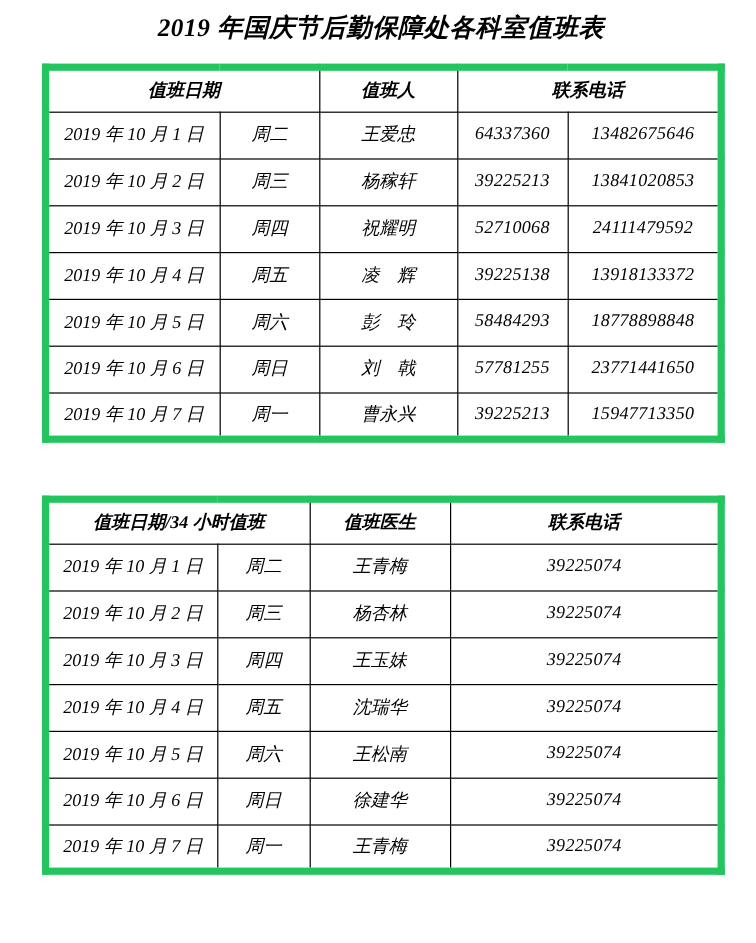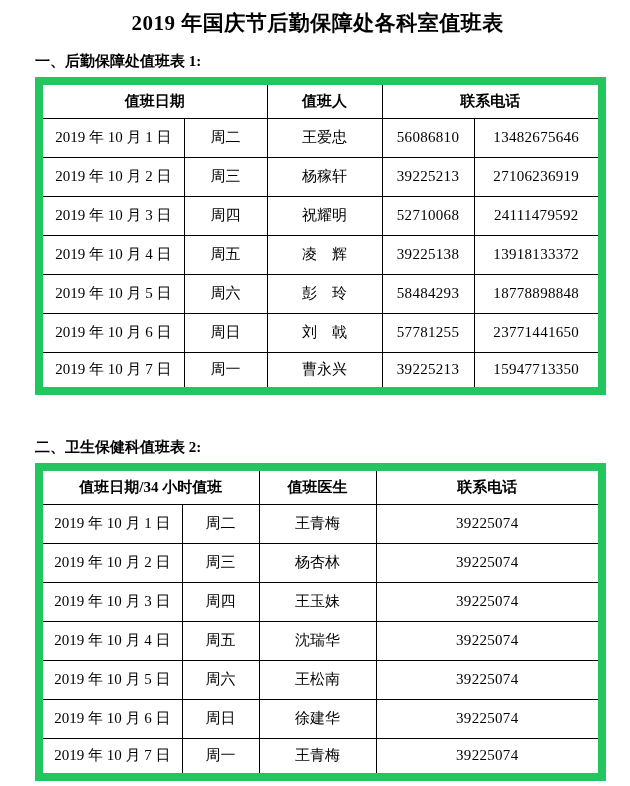--- a/index.html
+++ b/index.html
@@ -8,20 +8,21 @@
     height: 786px;
     background: #ffffff;
     color: #000000;
     font-family: "Liberation Serif", "DejaVu Serif", serif;
     overflow: hidden;
   }
   .page {
     width: 630px;
     height: 786px;
     padding: 8px 30px 16px 35px;
+    font-style: italic;
   }
   .doc-title {
     font-size: 21px;
     line-height: 26px;
     font-weight: bold;
     text-align: center;
     margin: 2px 0 17px 0;
     letter-spacing: 0.5px;
   }
   .section-heading {
@@ -30,21 +31,21 @@
     line-height: 17px;
     margin: 0 0 7px 0;
   }
   .section-2 {
     margin-top: 44px;
   }
   table.duty-table {
     border-collapse: collapse;
     table-layout: fixed;
     width: 563px;
-    border: 8px solid #22c55e;
+    border: 6px solid #22c55e;
   }
   table.duty-table th,
   table.duty-table td {
     border: 1px solid #000000;
     text-align: center;
     vertical-align: middle;
     font-size: 15px;
     height: 39px;
     overflow: hidden;
     white-space: nowrap;
@@ -60,50 +61,49 @@
   }
 </style>
 </head>
 <body>
 
 <div class="page">
 
   <h1 class="doc-title">2019 年国庆节后勤保障处各科室值班表</h1>
 
   <div class="section section-1">
-    <div class="section-heading">一、后勤保障处值班表 1:</div>
     <table class="duty-table table-1">
       <colgroup>
         <col style="width:145px">
           <col style="width:83px">
           <col style="width:115px">
           <col style="width:92px">
           <col style="width:128px">
       </colgroup>
       <thead>
         <tr>
           <th colspan="2">值班日期</th>
           <th>值班人</th>
           <th colspan="2">联系电话</th>
         </tr>
       </thead>
       <tbody>
         <tr>
           <td>2019 年 10 月 1 日</td>
           <td>周二</td>
           <td>王爱忠</td>
-          <td class="num">56086810</td>
+          <td class="num">64337360</td>
           <td class="num">13482675646</td>
         </tr>
         <tr>
           <td>2019 年 10 月 2 日</td>
           <td>周三</td>
           <td>杨稼轩</td>
           <td class="num">39225213</td>
-          <td class="num">27106236919</td>
+          <td class="num">13841020853</td>
         </tr>
         <tr>
           <td>2019 年 10 月 3 日</td>
           <td>周四</td>
           <td>祝耀明</td>
           <td class="num">52710068</td>
           <td class="num">24111479592</td>
         </tr>
         <tr>
           <td>2019 年 10 月 4 日</td>
@@ -131,21 +131,20 @@
           <td>周一</td>
           <td>曹永兴</td>
           <td class="num">39225213</td>
           <td class="num">15947713350</td>
         </tr>
       </tbody>
     </table>
   </div>
 
   <div class="section section-2">
-    <div class="section-heading">二、卫生保健科值班表 2:</div>
     <table class="duty-table table-2">
       <colgroup>
         <col style="width:143px">
           <col style="width:77px">
           <col style="width:117px">
           <col style="width:226px">
       </colgroup>
       <thead>
         <tr>
           <th colspan="2">值班日期/34 小时值班</th>

